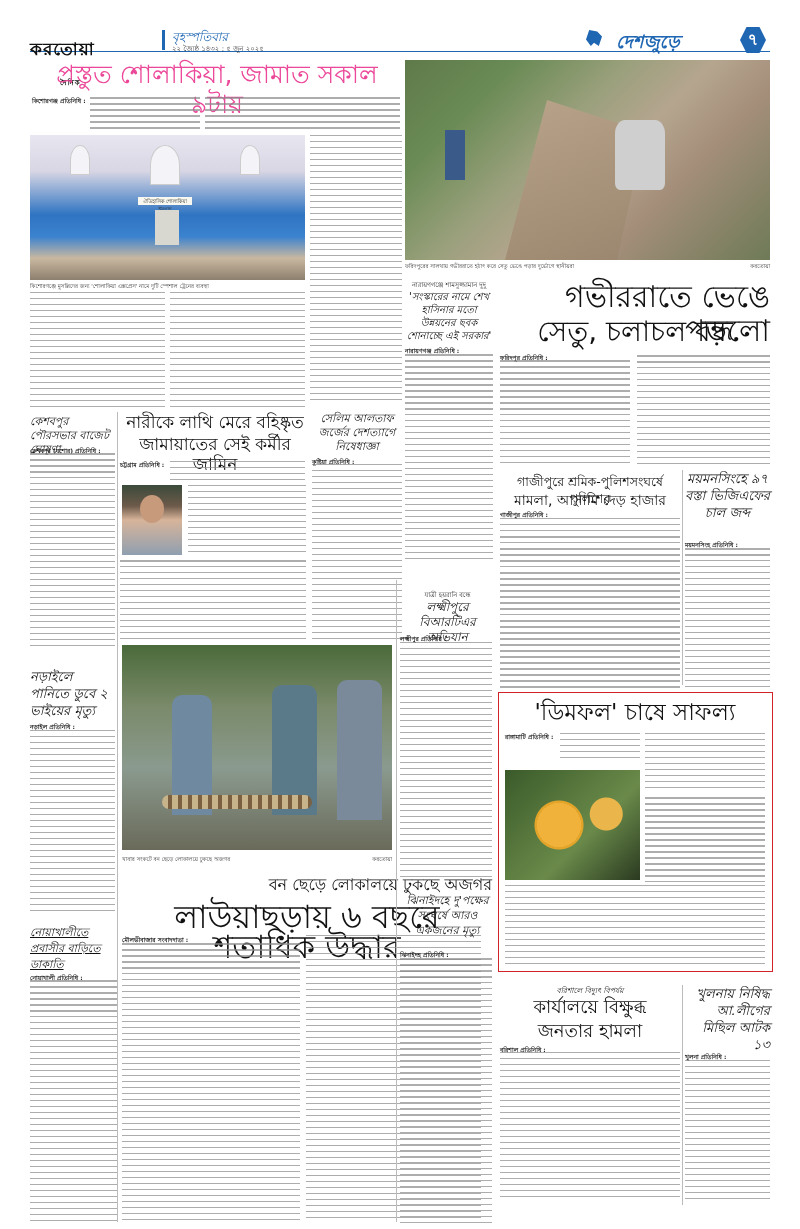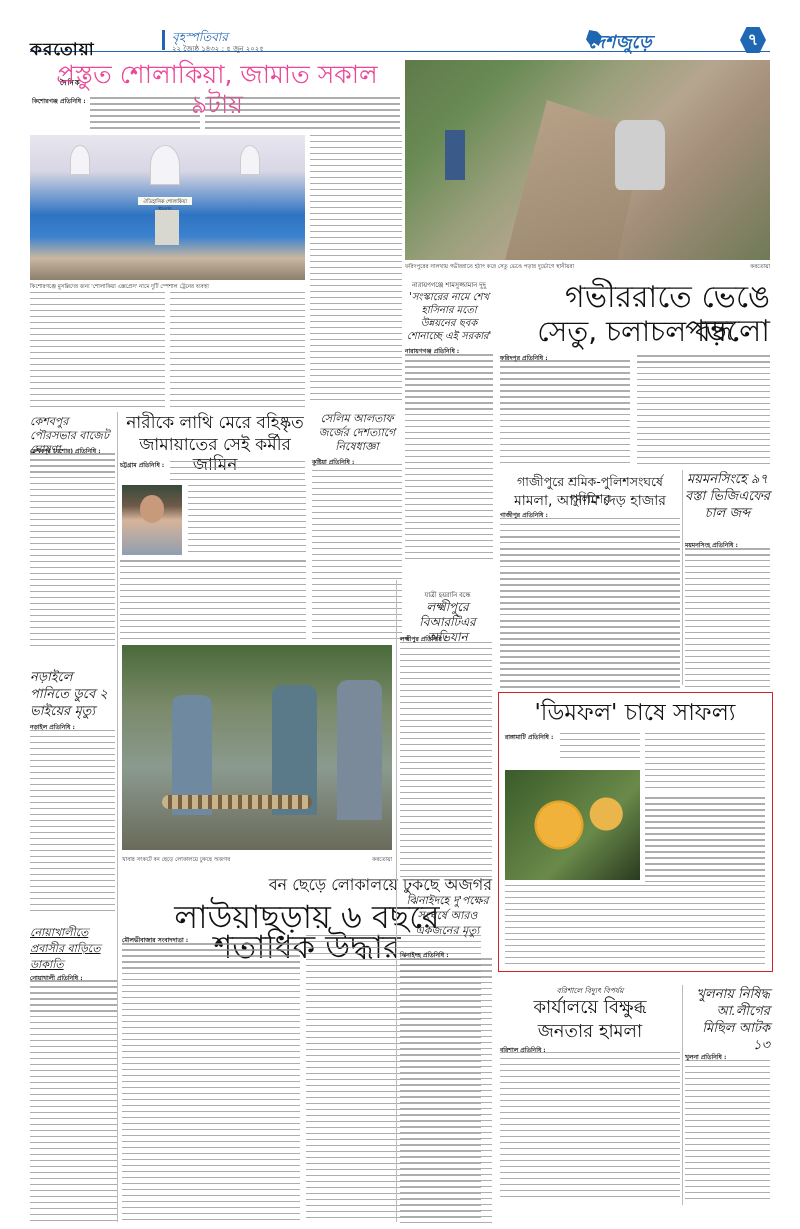--- a/index.html
+++ b/index.html
@@ -7,21 +7,21 @@
   body { font-family: "DejaVu Sans", sans-serif; color: #222; position: relative; }
 
   .abs { position: absolute; }
   
   .masthead { left: 30px; top: 22px; width: 740px; height: 30px; border-bottom: 1.5px solid #1f66b3; }
   .logo-small { left: 60px; top: 30px; font-size: 7px; font-weight: bold; color: #111; letter-spacing: 1px; margin-top: 47px; }
   .logo-big { left: 30px; top: 36px; font-size: 17px; font-weight: 900; color: #111; letter-spacing: 1px; }
   .mast-bar { left: 162px; top: 30px; width: 3px; height: 20px; background: #1f66b3; }
   .mast-day { left: 172px; top: 28px; font-size: 12px; color: #1f66b3; font-style: italic; }
   .mast-date { left: 172px; top: 43px; font-size: 7px; color: #333; }
-  .section-name { left: 588px; top: 28px; font-size: 18px; color: #1f66b3; font-style: italic; font-weight: bold; }
+  .section-name { left: 616px; top: 28px; font-size: 18px; color: #1f66b3; font-style: italic; font-weight: bold; }
   .map-icon { left: 586px; top: 30px; width: 16px; height: 16px; background: #1f66b3; clip-path: polygon(20% 0, 70% 10%, 100% 40%, 80% 100%, 50% 80%, 30% 100%, 0 60%); }
   .page-badge { left: 740px; top: 27px; width: 26px; height: 26px; background: #1f66b3; color: #fff; font-weight: bold; font-size: 16px; text-align: center; line-height: 26px; clip-path: polygon(25% 0,75% 0,100% 50%,75% 100%,25% 100%,0 50%); }
 
   .headline-red { color: #ec4899; font-weight: normal; }
   .headline-blk { color: #111; }
   .italic-head { font-style: italic; color: #111; }
 
   .text-block { background-image: repeating-linear-gradient(to bottom, #8a8a8a 0 1.5px, transparent 1.5px 6px); opacity: .7; }
   .byline { font-size: 6px; font-weight: bold; color: #222; }
   .photo { background: #9aa7a0; overflow: hidden; }

